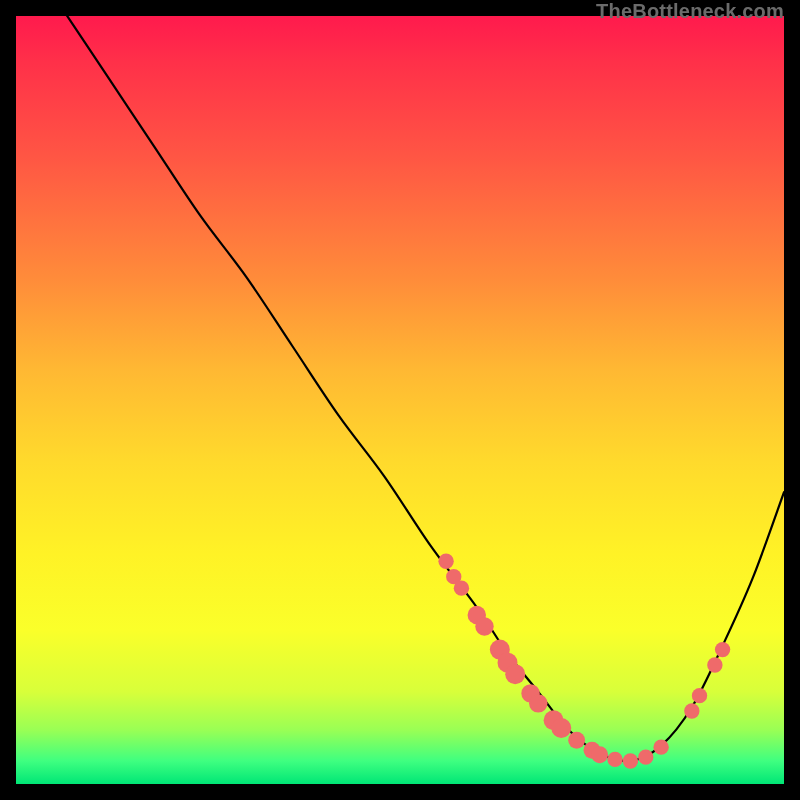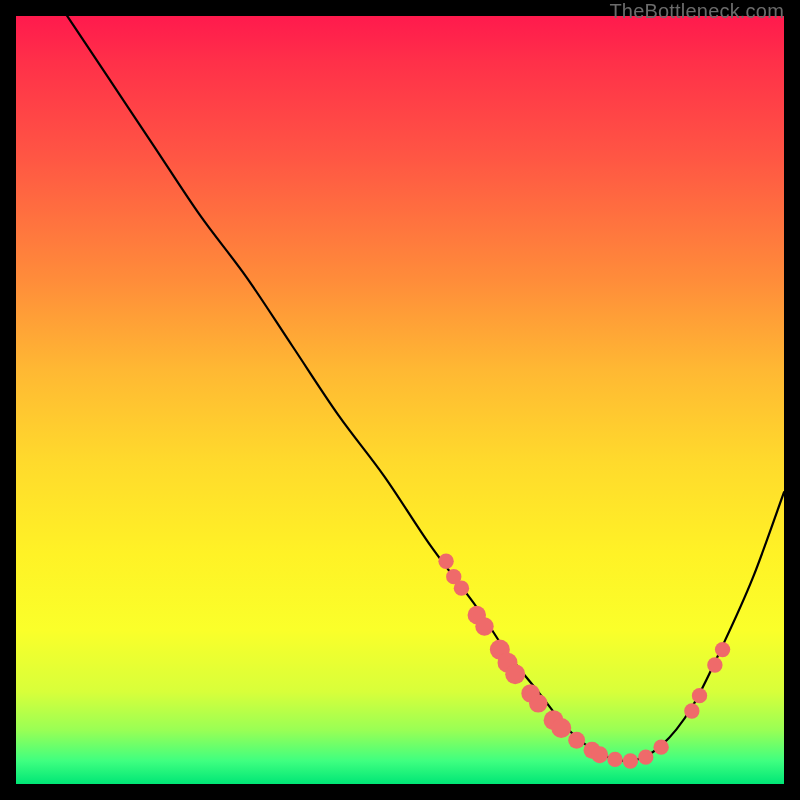--- a/index.html
+++ b/index.html
@@ -39,21 +39,21 @@
       #3fff80 97%,
       #00e676 100%
     );
   }
   .attribution {
     position: absolute;
     top: 0;
     right: 16px;
     color: #6b6b6b;
     font-size: 20px;
-    font-weight: 400;
+    font-weight: 700;
     letter-spacing: 0.2px;
     z-index: 5;
     user-select: none;
   }
   svg.plot {
     position: absolute;
     inset: 0;
     width: 100%;
     height: 100%;
   }

